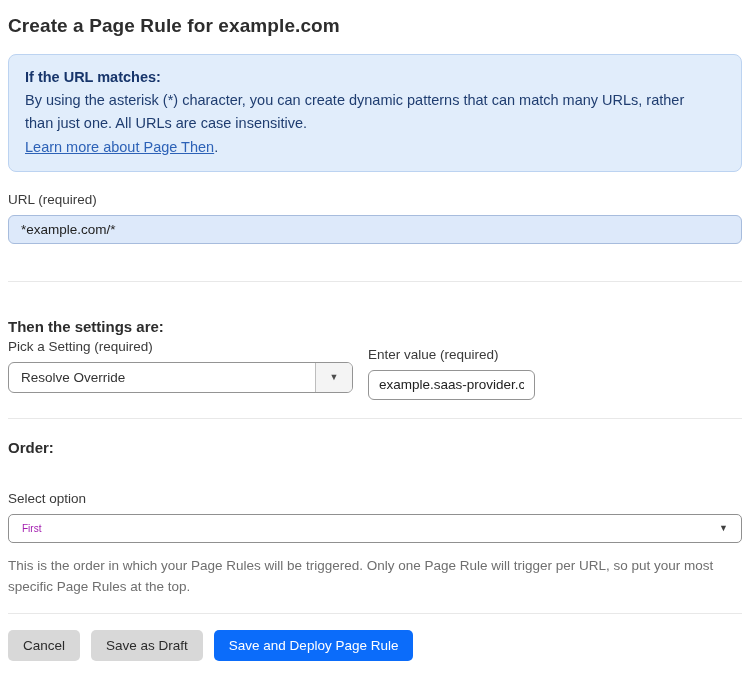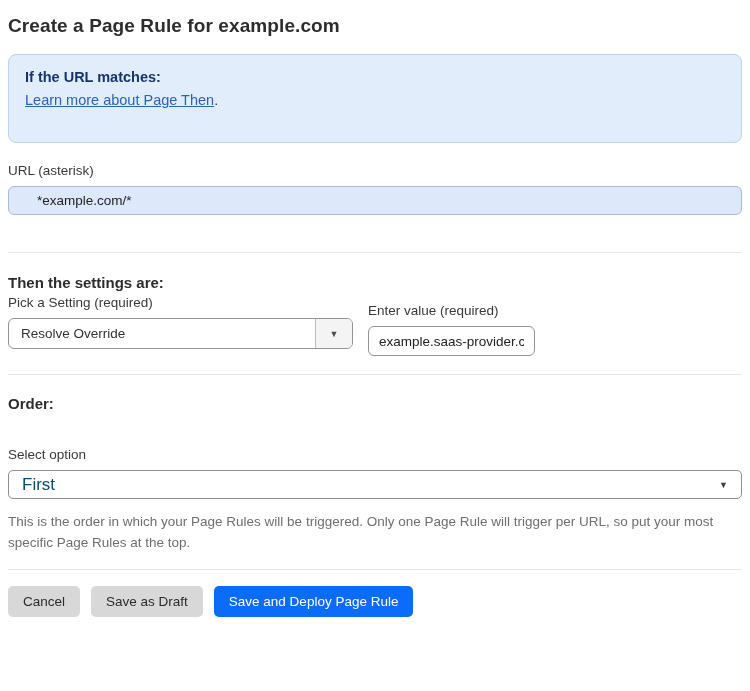--- a/index.html
+++ b/index.html
@@ -18,21 +18,21 @@
     font-size: 19px;
     font-weight: bold;
     color: #2d2d2d;
     margin: 2px 0 17px 0;
     letter-spacing: 0.1px;
   }
   .info-box {
     background: #e1edfb;
     border: 1px solid #bcd3f1;
     border-radius: 8px;
-    padding: 11px 16px 30px 16px;
+    padding: 11px 16px 12px 16px;
     color: #1f3d70;
     font-size: 14.5px;
     line-height: 1.6;
   }
   .info-box .info-heading {
     font-weight: bold;
     color: #17356b;
   }
   .info-box .info-body { max-width: 680px; }
   .info-box a.info-link {
@@ -45,39 +45,39 @@
     color: #3a3a3a;
     margin-bottom: 8px;
   }
   .url-label { margin-top: 20px; }
   .url-input {
     width: 100%;
     height: 29px;
     background: #dde9fa;
     border: 1px solid #a7bcdd;
     border-radius: 6px;
-    padding: 0 28px;
+    padding: 0 12px;
     font-size: 13.5px;
     font-family: "Liberation Sans", sans-serif;
     color: #222222;
     outline: none;
   }
   .divider {
     border: none;
     border-top: 1px solid #e8e8e8;
     height: 0;
   }
   .divider-1 { margin-top: 37px; }
   .divider-2 { margin-top: 18px; }
   .divider-3 { margin-top: 15px; }
   .section-heading {
     font-size: 15px;
     font-weight: bold;
     color: #2d2d2d;
-    margin-top: 21px;
+    margin-top: 36px;
   }
   .settings-row {
     display: flex;
     align-items: flex-start;
     margin-top: 4px;
   }
   .setting-col { width: 345px; }
   .value-col { margin-left: 15px; margin-top: 8px; }
   .select-box {
     height: 31px;
@@ -140,22 +140,22 @@
     border: 1px solid #909090;
     border-radius: 5px;
     background: #ffffff;
     display: flex;
     align-items: center;
     justify-content: space-between;
     padding: 0 13px;
     cursor: pointer;
   }
   .wide-select .select-text {
-    font-size: 17px;
-    color: #0c4a6e;
+    font-size: 10px;
+    color: #a21caf;
   }
   .wide-select .caret {
     color: #3f3f3f;
     font-size: 9px;
   }
   .help-text {
     margin-top: 13px;
     font-size: 13.5px;
     color: #6f6f6f;
     line-height: 1.55;
@@ -173,24 +173,25 @@
 </style>
 </head>
 <body>
 
 <div class="container">
 
   <h1 class="page-title">Create a Page Rule for example.com</h1>
 
   <div class="info-box">
     <div class="info-heading">If the URL matches:</div>
+    <div class="info-body">By using the asterisk (*) character, you can create dynamic patterns that can match many URLs, rather than just one. All URLs are case insensitive.</div>
     <div><a class="info-link">Learn more about Page Then</a><span>.</span></div>
   </div>
 
-  <div class="field-label url-label">URL (asterisk)</div>
+  <div class="field-label url-label">URL (required)</div>
   <input class="url-input" type="text" value="*example.com/*" style="">
 
   <hr class="divider divider-1">
 
   <div class="section-heading">Then the settings are:</div>
 
   <div class="settings-row">
     <div class="setting-col">
       <div class="field-label">Pick a Setting (required)</div>
       <div class="select-box">

